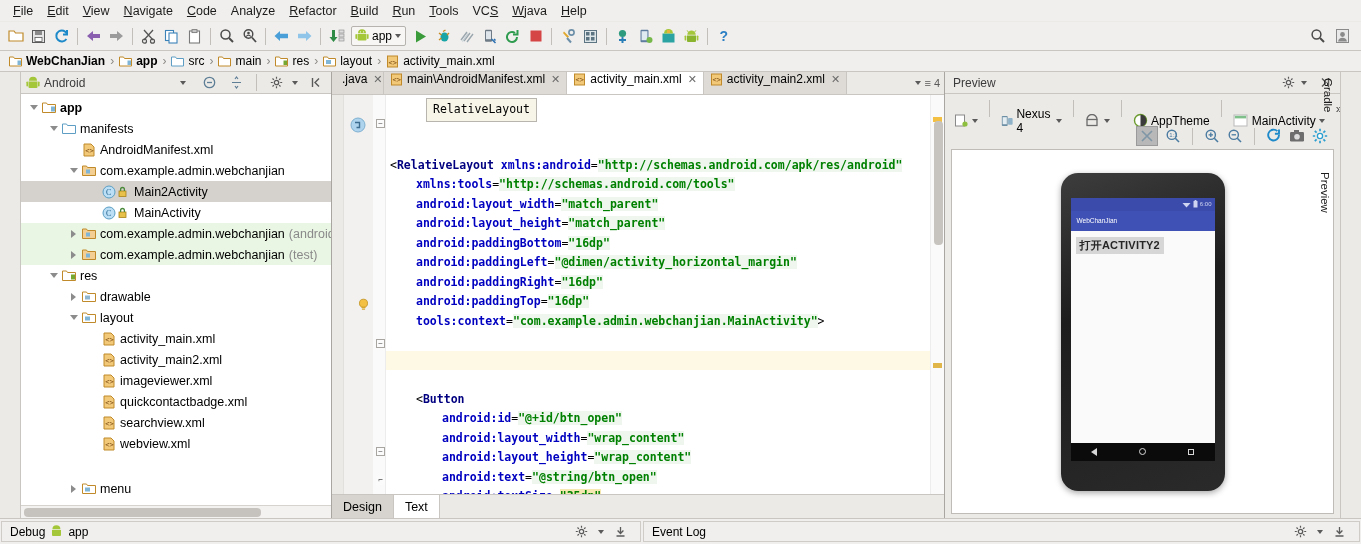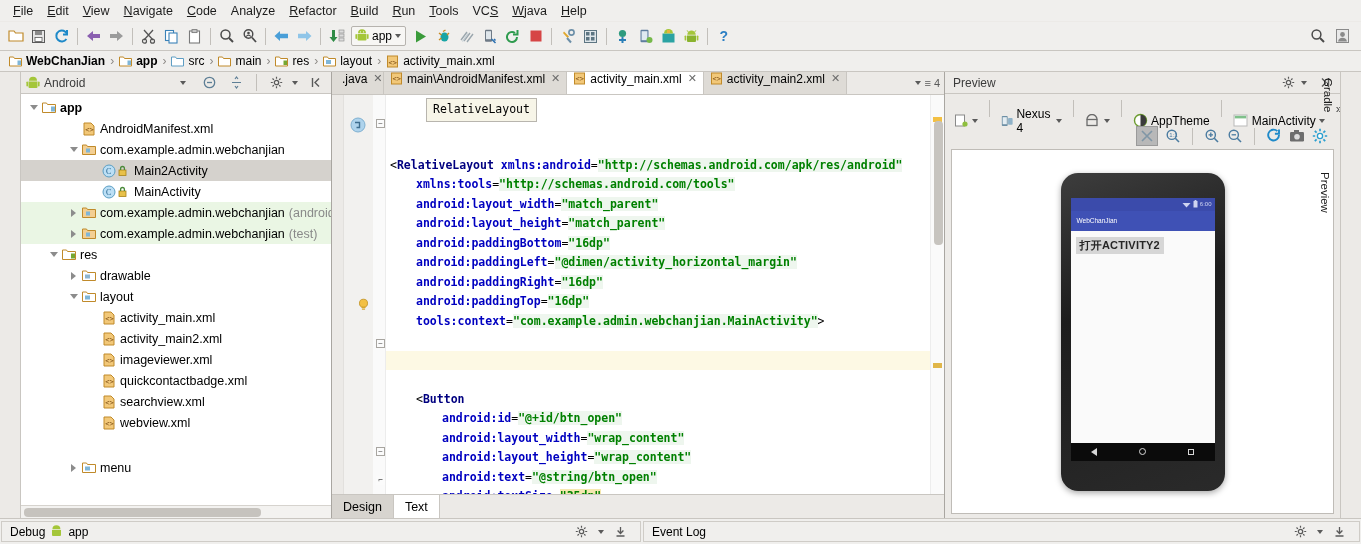--- a/index.html
+++ b/index.html
@@ -190,22 +190,22 @@
     background: #fff;
   }
   .tabrow {
     height: 23px; flex: 0 0 23px;
     background: #eceae7;
     display: flex; align-items: stretch;
     border-bottom: 1px solid #c9c6c1;
     overflow: hidden;
   }
   .etab {
-    display: flex; align-items: flex-start; gap: 4px;
-    padding: 0 6px;
+    display: flex; align-items: flex-end; gap: 4px;
+    padding: 8px 6px;
     font-size: 12px;
     border-right: 1px solid #c9c6c1;
     background: #dedbd6;
     white-space: nowrap;
     max-width: 220px;
   }
   .etab.active { background: #fff; }
   .etab .x { color: #6b6b6b; font-size: 11px; margin-left: 2px; }
   .tabrow-right {
     margin-left: auto; display: flex; align-items: center;
@@ -729,20 +729,31 @@
             <span class="twist">
               <span class="arrow-down"></span>
             </span>
             <span style="display: flex; align-items: center; margin-left: 2px;">
               <svg width="14" height="13" viewBox="0 0 14 13">
                 <path d="M.5 2h4l1 1.5h8V11.5h-13z" fill="#fff" stroke="#c08a2a"></path>
                 <rect x="9" y="5.5" width="4" height="5" fill="#7fb6d8"></rect>
               </svg>
             </span>
             <span class="tlabel bold">app</span>
+          </div>
+          <div class="trow" style="padding-left: 26px;">
+            <span class="twist">
+              <span class="arrow-down"></span>
+            </span>
+            <span style="display: flex; align-items: center; margin-left: 2px;">
+              <svg width="14" height="13" viewBox="0 0 14 13">
+                <path d="M.5 2h4l1 1.5h8V11.5h-13z" fill="#fff" stroke="#5f9ec4"></path>
+              </svg>
+            </span>
+            <span class="tlabel">manifests</span>
           </div>
           <div class="trow" style="padding-left: 46px;">
             <span class="twist"></span>
             <span style="display: flex; align-items: center; margin-left: 2px;">
               <svg width="14" height="14" viewBox="0 0 14 14">
                 <path d="M2 1h7l3 3v9H2z" fill="#f2c879" stroke="#c08a2a"></path>
                 <text x="3.2" y="10.4" font-family="DejaVu Sans Mono, monospace" font-size="7" fill="#7a4a10">&lt;&gt;</text>
               </svg>
             </span>
             <span class="tlabel">AndroidManifest.xml</span>

